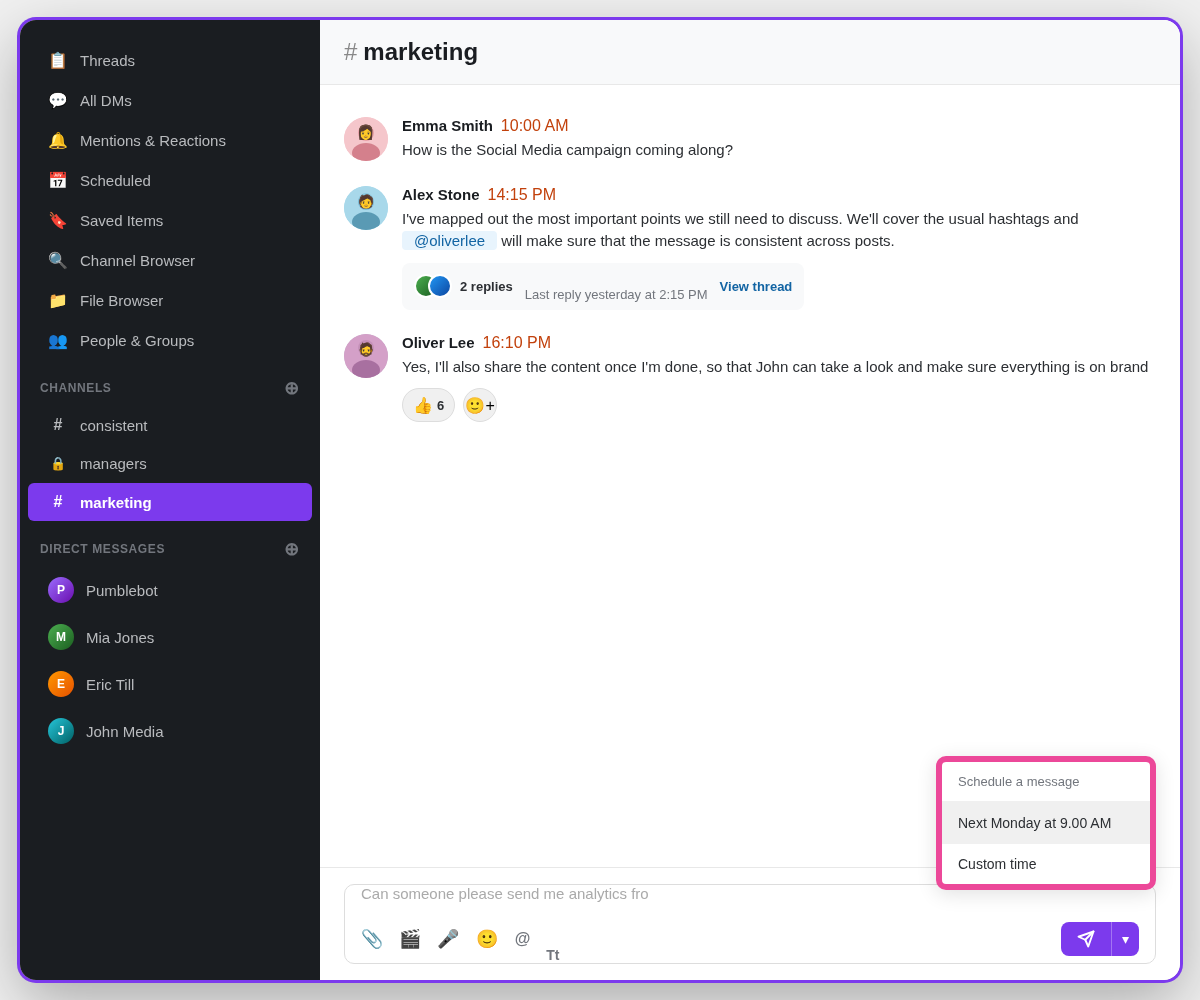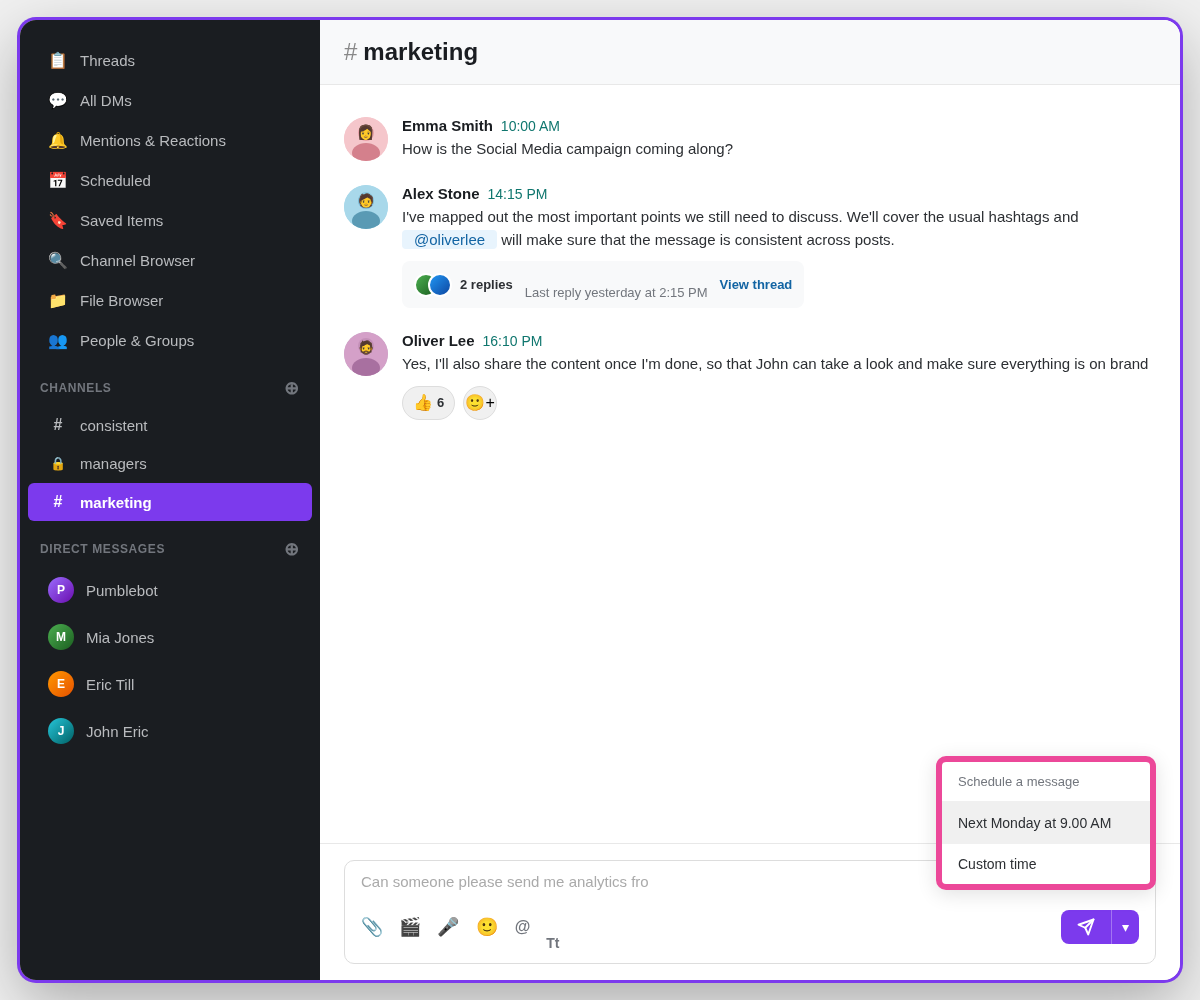--- a/index.html
+++ b/index.html
@@ -163,22 +163,22 @@
       margin-bottom: 4px;
     }
 
     .message-author {
       font-weight: 700;
       font-size: 15px;
       color: #1a1d21;
     }
 
     .message-time {
-      font-size: 14px;
-      color: #0f766e;
+      font-size: 16px;
+      color: #c2410c;
     }
 
     .message-text {
       font-size: 15px;
       color: #2c2f33;
       line-height: 1.5;
     }
 
     .mention {
       background: #e8f4fd;
@@ -279,21 +279,21 @@
     
     .message-input-area {
       padding: 16px 24px;
       border-top: 1px solid #e8e8e8;
       position: relative;
     }
 
     .input-wrapper {
       border: 1.5px solid #ddd;
       border-radius: 10px;
-      padding: 12px 16px;
+      padding: 0 16px;
       background: #fff;
       position: relative;
     }
 
     .input-text {
       font-size: 15px;
       color: #aaa;
       margin-bottom: 12px;
     }
 
@@ -455,21 +455,21 @@
         <div class="sidebar-item">
           <div class="dm-avatar av-green">M</div>
           <span>Mia Jones</span>
         </div>
         <div class="sidebar-item">
           <div class="dm-avatar av-orange">E</div>
           <span>Eric Till</span>
         </div>
         <div class="sidebar-item">
           <div class="dm-avatar av-teal">J</div>
-          <span>John Eric</span>
+          <span>John Media</span>
         </div>
       </div>
   </div>
 
   <div class="main-content">
 
     <div class="channel-header">
       <div class="channel-title">
         <span class="hash">#</span>
         <span>marketing</span>

